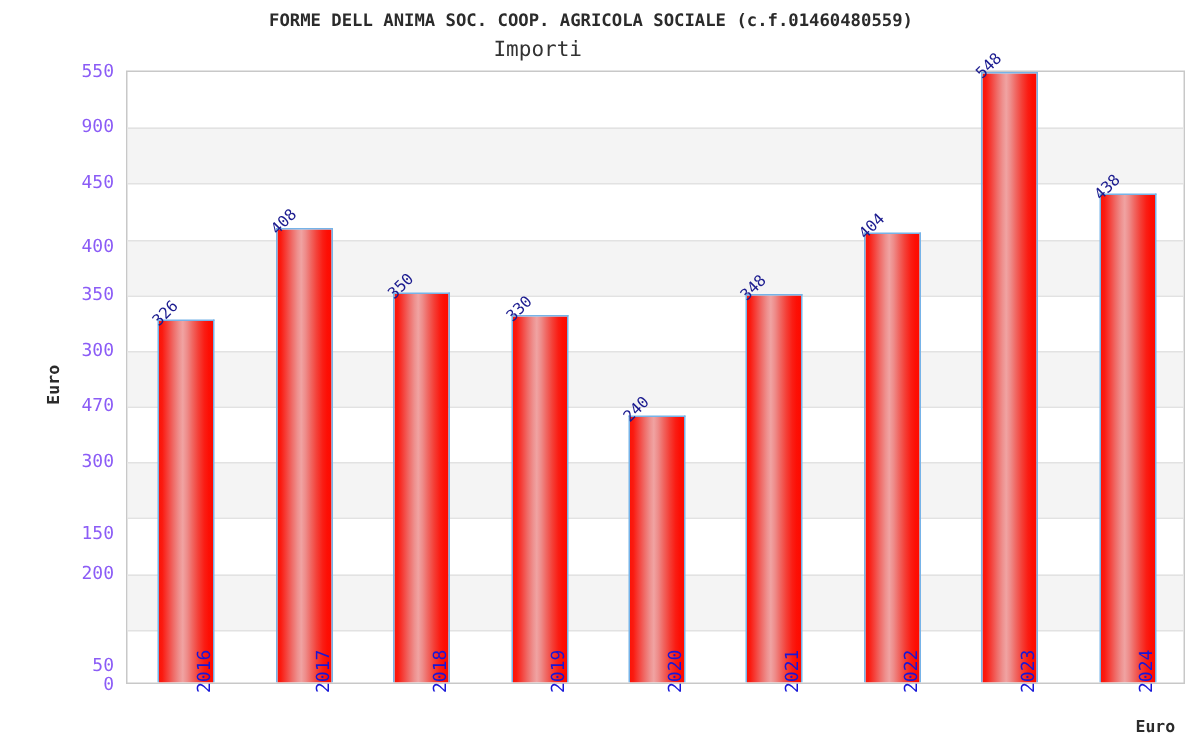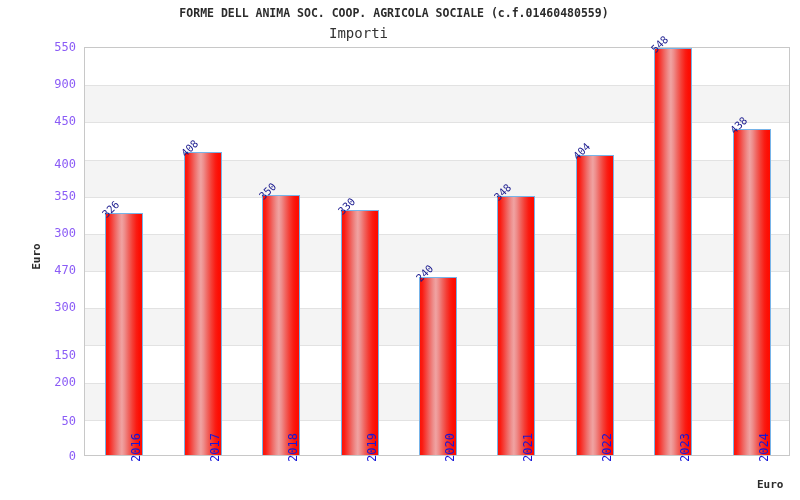--- a/index.html
+++ b/index.html
@@ -170,21 +170,21 @@
 </style>
 </head>
 <body>
 
 <div id="chart-title">FORME DELL ANIMA SOC. COOP. AGRICOLA SOCIALE (c.f.01460480559)</div>
 
 <div id="chart-subtitle">Importi</div>
 
 <div id="y-axis-labels">
     <div class="y-tick" style="top: 456px;">0</div>
-    <div class="y-tick" style="top: 421px; text-align: center;">50</div>
+    <div class="y-tick" style="top: 443px; text-align: center;">50</div>
     <div class="y-tick" style="top: 381.636px;">200</div>
     <div class="y-tick" style="top: 355px;">150</div>
     <div class="y-tick" style="top: 307.273px;">300</div>
     <div class="y-tick" style="top: 270.091px;">470</div>
     <div class="y-tick" style="top: 232.909px; text-align: right;">300</div>
     <div class="y-tick" style="top: 195.727px;">350</div>
     <div class="y-tick" style="top: 164px;">400</div>
     <div class="y-tick" style="top: 121.364px; margin-left: 30px;">450</div>
     <div class="y-tick" style="top: 84.1818px;">900</div>
     <div class="y-tick" style="top: 47px;">550</div>

